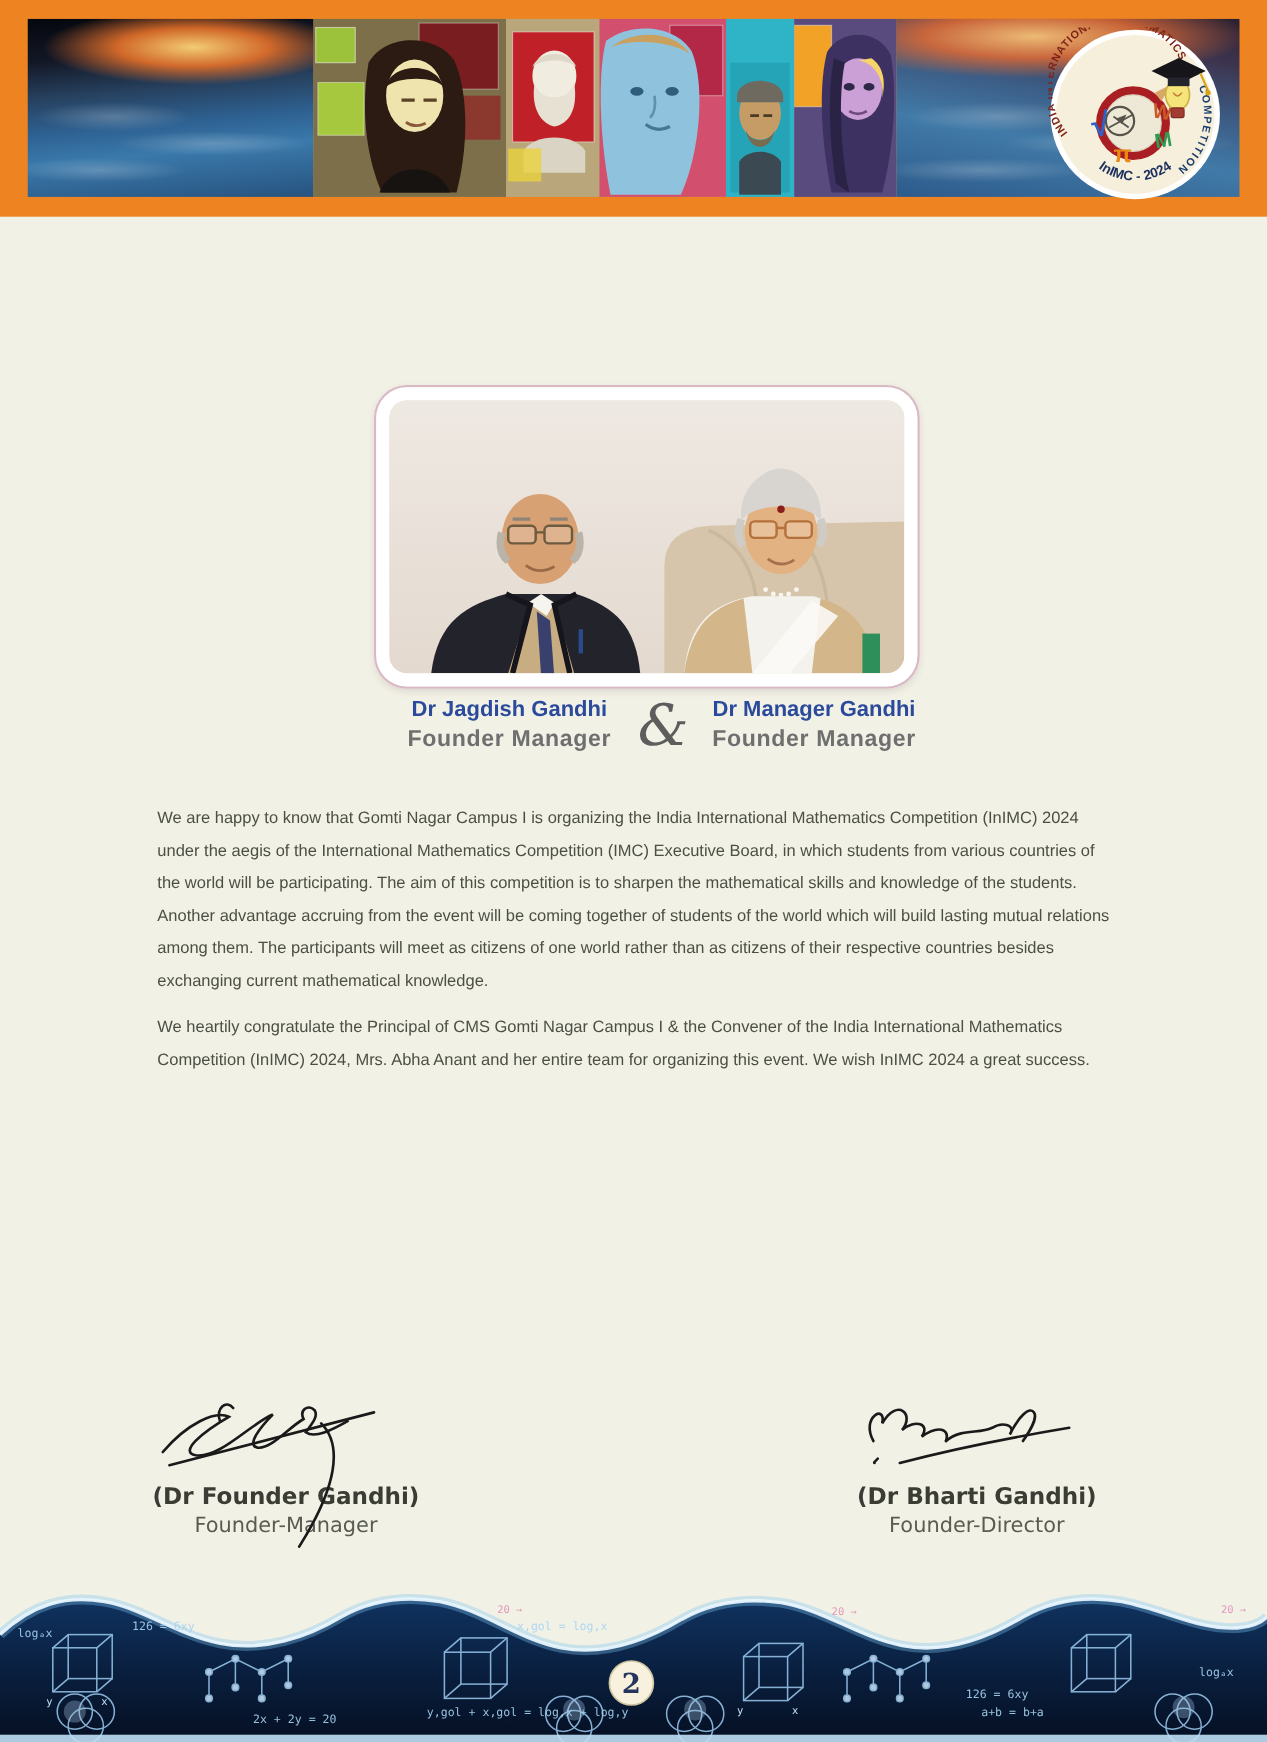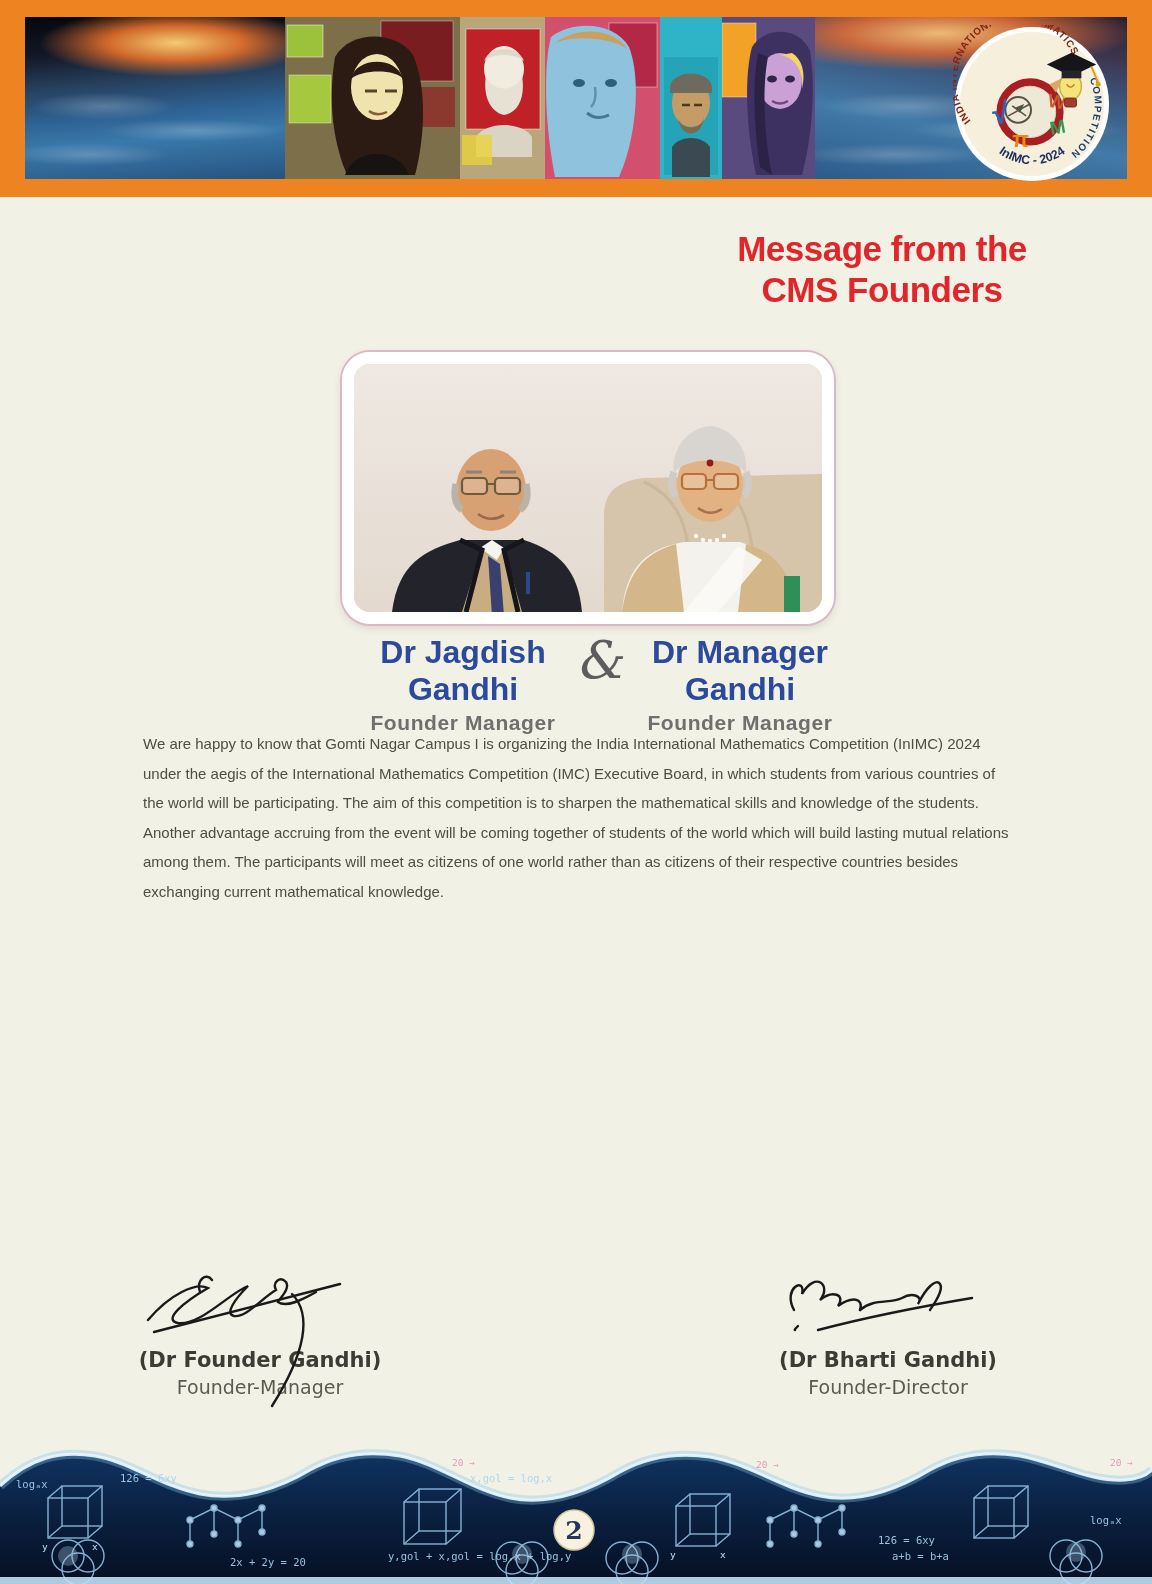--- a/index.html
+++ b/index.html
@@ -35,21 +35,21 @@
          color:#e0262a;font-weight:bold;font-size:35px;line-height:41px;letter-spacing:-.5px;}
 
   
   .photo-card{position:absolute;left:342px;top:352px;width:468px;height:248px;
       border:12px solid #ffffff;border-radius:28px;
       box-shadow:0 0 0 2px #d9b9c6, 0 3px 8px rgba(90,50,60,.18);}
   .photo-inner{width:100%;height:100%;border-radius:16px;overflow:hidden;background:#ece5df;}
 
   
   .fname{position:absolute;top:634px;text-align:center;}
-  .fname .nm{color:#2b4a9b;font-weight:bold;font-size:32px;}
+  .fname .nm{color:#2b4a9b;font-weight:bold;font-size:20px;}
   .fname .rl{color:#6f6f6f;font-weight:bold;font-size:21px;letter-spacing:.6px;margin-top:3px;}
   .amp{position:absolute;top:630px;left:578px;width:50px;text-align:center;
        font-family:"DejaVu Serif",serif;font-style:italic;font-size:52px;color:#5d5d5d;}
 
   
   .bodytext{position:absolute;left:143px;top:729px;width:872px;
             color:#4c4f44;font-size:15px;line-height:29.5px;}
   .bodytext p{margin:0 0 13px 0;}
 
   
@@ -184,24 +184,20 @@
         <rect x="110" y="46" width="20" height="8" fill="#24242c"></rect>
         <path d="M140 42 L147 58" stroke="#d9a514" stroke-width="2"></path>
         <circle cx="147" cy="60" r="2.5" fill="#d9a514"></circle>
       </g>
       <text font-size="12.5" font-weight="bold" fill="#1c2f5e">
         <textPath href="#arcBottom" startOffset="50%" text-anchor="middle">InIMC - 2024</textPath>
       </text>
     </svg>
   </header>
 
-  <div class="title">
-    <div>Message from the</div>
-    <div>CMS Founders</div>
-  </div>
 
   <figure class="photo-card" style="margin:0">
     <div class="photo-inner">
       <svg viewBox="0 0 468 248" width="468" height="248">
         <rect width="468" height="248" fill="#ece5df"></rect>
         <rect x="0" y="0" width="468" height="248" fill="url(#wallgrad)"></rect>
         <defs>
           <linearGradient id="wallgrad" x1="0" y1="0" x2="0" y2="1">
             <stop offset="0" stop-color="#efe9e3"></stop>
               <stop offset="1" stop-color="#e3d9cf"></stop>
@@ -258,20 +254,21 @@
     <div class="rl">Founder Manager</div>
   </div>
   <div class="amp">&amp;</div>
   <div class="fname" style="left:630px;width:220px;">
     <div class="nm">Dr Manager Gandhi</div>
     <div class="rl">Founder Manager</div>
   </div>
 
   <section class="bodytext">
     <p>We are happy to know that Gomti Nagar Campus I is organizing the India International Mathematics Competition (InIMC) 2024 under the aegis of the International Mathematics Competition (IMC) Executive Board, in which students from various countries of the world will be participating. The aim of this competition is to sharpen the mathematical skills and knowledge of the students. Another advantage accruing from the event will be coming together of students of the world which will build lasting mutual relations among them. The participants will meet as citizens of one world rather than as citizens of their respective countries besides exchanging current mathematical knowledge.</p>
+    <p>We heartily congratulate the Principal of CMS Gomti Nagar Campus I &amp; the Convener of the India International Mathematics Competition (InIMC) 2024, Mrs. Abha Anant and her entire team for organizing this event. We wish InIMC 2024 a great success.</p>
   </section>
 
   <div class="sig sig-l">
     <svg width="240" height="150" viewBox="0 0 240 150">
       <g fill="none" stroke="#1a1a1a" stroke-width="2.4" stroke-linecap="round">
         <path d="M60 24 C56 12 66 4 72 12"></path>
         <path d="M8 52 C30 26 56 14 68 20 C44 34 22 52 38 55 C60 58 88 26 108 18 C96 30 84 46 94 48 C106 50 122 30 136 22 C132 14 140 8 146 14 C150 20 142 28 138 34 C146 40 162 32 176 24"></path>
         <path d="M14 64 L200 16"></path>
         <path d="M152 26 C172 46 166 84 132 138"></path>
       </g>

